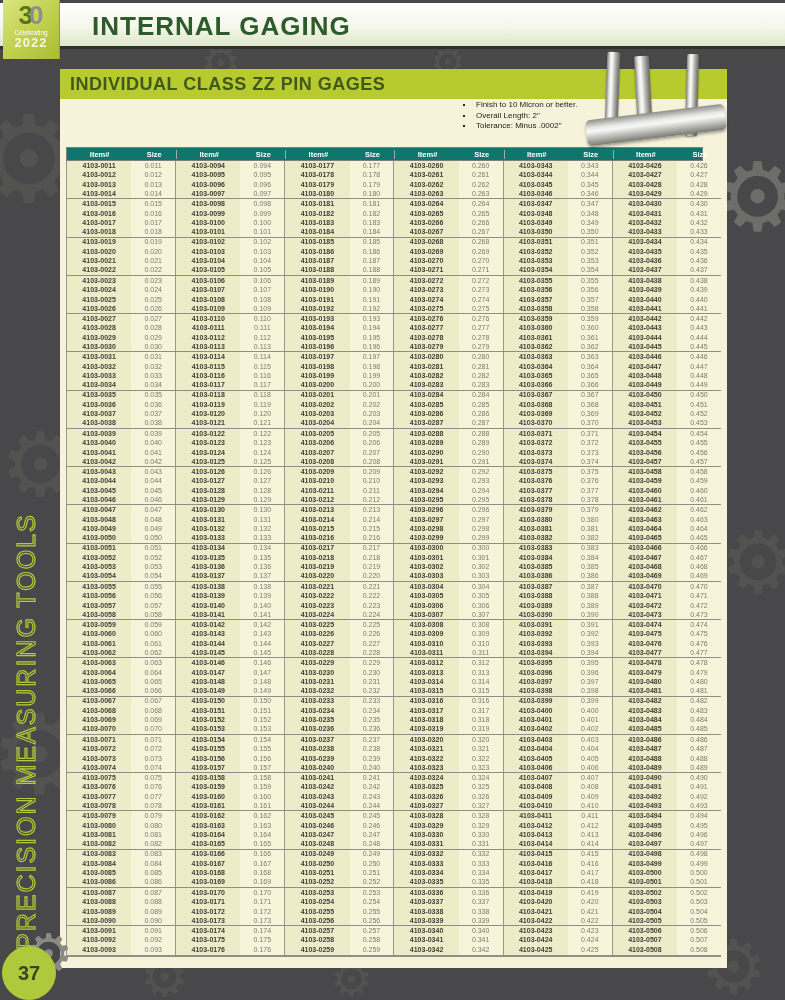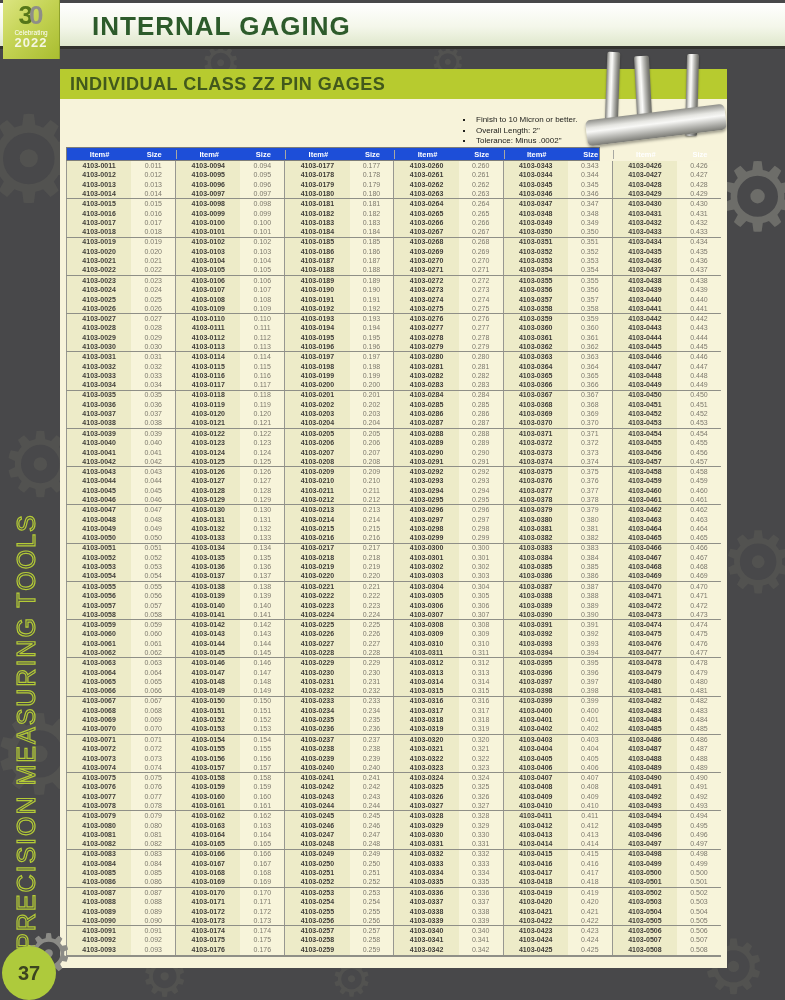--- a/index.html
+++ b/index.html
@@ -44,41 +44,41 @@
   }
 
   
   .sheet{
     position:absolute;left:60px;top:99px;width:667px;height:869px;z-index:1;
     background:#f7f3da;
   }
   .bullets{position:absolute;margin:0;padding:0 0 0 14px;font-size:8px;line-height:10.5px;color:#22221e;}
   .bullets li{list-style-type:square;padding-left:2px;}
   .bullets-left{left:10px;top:5px;width:390px;}
-  .bullets-right{left:400px;top:16px;width:200px;}
+  .bullets-right{left:400px;top:1px;width:200px;}
 
   
   .pins{position:absolute;left:586px;top:50px;width:158px;height:100px;z-index:4;}
   .pin{position:absolute;border-radius:2px;
     background:linear-gradient(90deg,#7c7c78 0%,#e8e8e4 25%,#fbfbf9 40%,#c2c2be 60%,#85857f 85%,#6b6b66 100%);
     box-shadow:0 1px 2px rgba(0,0,0,.35);}
   .pin1{left:20px;top:2px;width:13px;height:76px;transform:rotate(2deg);}
   .pin2{left:50px;top:6px;width:15px;height:80px;transform:rotate(-3deg);}
   .pin3{left:100px;top:4px;width:12px;height:82px;transform:rotate(1.5deg);}
   .pin-big{
     position:absolute;left:0px;top:62px;width:140px;height:26px;border-radius:5px;
     background:linear-gradient(180deg,#8f8f8a 0%,#e6e6e2 30%,#f8f8f6 45%,#cacac6 65%,#7a7a74 100%);
     transform:rotate(-7deg);box-shadow:0 2px 3px rgba(0,0,0,.35);
   }
 
   
   .thead{
-    position:absolute;left:66px;top:147px;width:534px;height:14px;z-index:2;
+    position:absolute;left:66px;top:147px;width:637px;height:14px;z-index:2;
     display:grid;grid-template-columns:repeat(6,65.2px 43.97px);align-items:center;
-    background:#1d4ed8;border:1px solid #7e7e7a;box-sizing:border-box;
+    background:#0f766e;border:1px solid #7e7e7a;box-sizing:border-box;
   }
   .thead span{font-size:7.5px;font-weight:bold;color:#ffffff;text-align:center;}
   .thead .hi{border-left:1px solid #a8a8a2;}
   .thead .hi:first-child{border-left:none;}
   .tbody{
     position:absolute;left:66px;top:161px;width:655px;z-index:2;
     border-bottom:2px solid #8f8f87;border-right:1px solid #979790;box-sizing:border-box;
   }
   .trow{
     display:grid;grid-template-columns:repeat(6,65.2px 43.97px);

